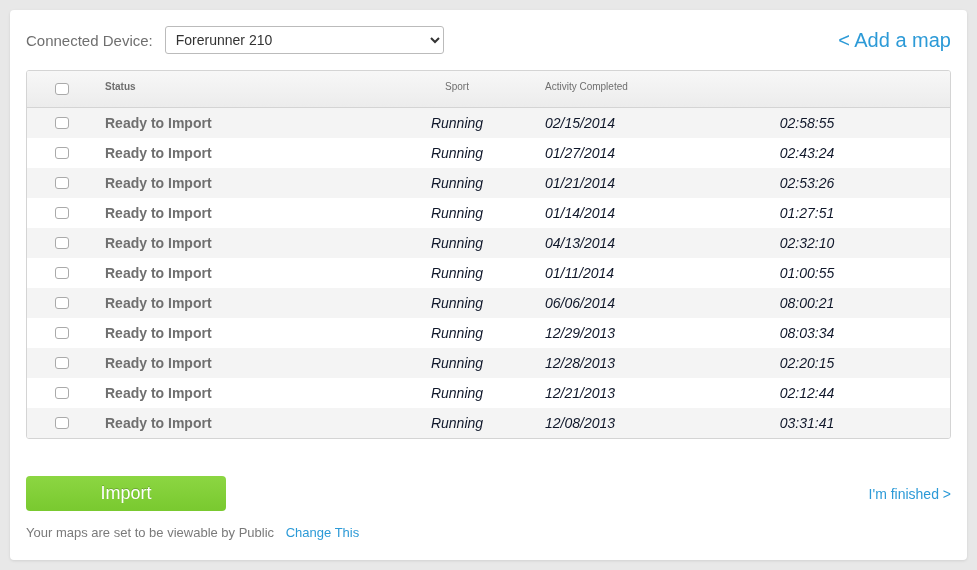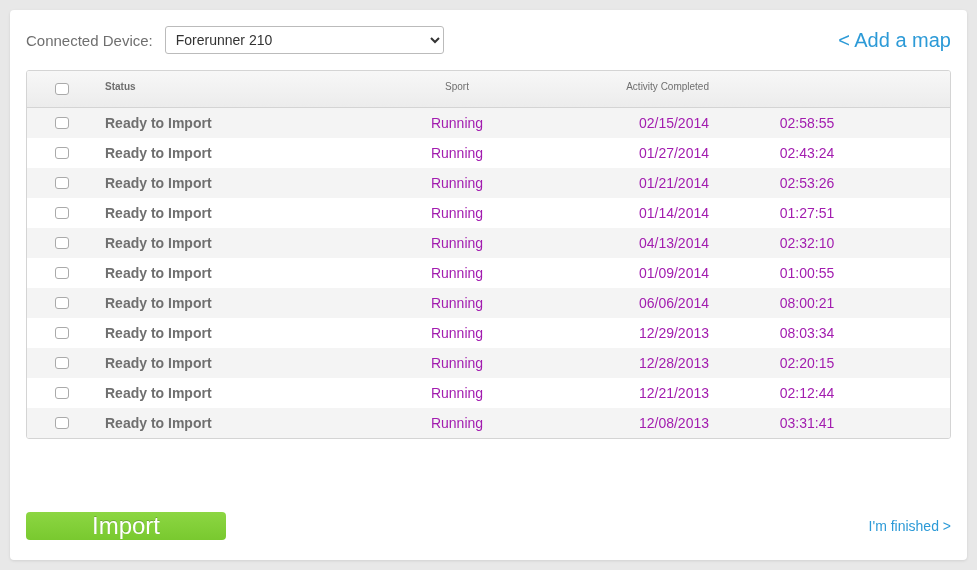--- a/index.html
+++ b/index.html
@@ -56,61 +56,61 @@
     .table-header {
       display: flex;
       background: linear-gradient(#f7f7f7, #ececec);
       border-bottom: 1px solid #d4d4d4;
       font-size: 10px;
       color: #6f6f6f;
     }
     .col-cb { width: 70px; display:flex; align-items:center; justify-content:center; padding: 12px 0; }
     .col-status { width: 280px; padding: 10px 8px; }
     .col-sport { width: 160px; text-align:center; padding: 10px 8px; }
-    .col-date { width: 180px; text-align:right; padding: 10px 8px; }
+    .col-date { width: 180px; text-align:left; padding: 10px 8px; }
     .col-duration { width: 180px; text-align:center; padding: 10px 8px; }
     .table-header .col-status { font-weight: bold; color:#6f6f6f; }
     .table-body {
       max-height: 330px;
       overflow-y: scroll;
     }
     .row {
       display: flex;
       align-items: center;
       font-size: 14px;
       color: #555;
       height: 30px;
     }
     .row:nth-child(odd) { background: #f4f4f4; }
     .row:nth-child(even) { background: #fff; }
     .row .col-status { font-weight: bold; color: #6f6f6f; }
-    .row .col-sport, .row .col-date, .row .col-duration { color: #a21caf; }
+    .row .col-sport, .row .col-date, .row .col-duration { color: #0f172a; font-style: italic; }
     .row .col-cb, .table-header .col-cb { }
     .cb {
       width: 14px; height: 12px;
       border: 1px solid #aaa;
       border-radius: 3px;
       background: #fff;
       cursor: pointer;
     }
     .footer-bar {
       margin-top: auto;
       padding-top: 24px;
     }
     .footer-top {
       display: flex;
       align-items: center;
     }
     .import-btn {
       background: linear-gradient(#8CD642, #79C92F);
       color: #fff;
-      font-size: 24px;
+      font-size: 18px;
       border: none;
       border-radius: 4px;
-      padding: 0 0;
+      padding: 7px 0;
       width: 200px;
       cursor: pointer;
       text-shadow: 0 -1px 0 rgba(0,0,0,0.2);
     }
     .finished-link {
       margin-left: auto;
       color: #2C9AD7;
       font-size: 14px;
       cursor: pointer;
       padding-left: 18px;
@@ -201,21 +201,21 @@
           <div class="col-sport">Running</div>
           <div class="col-date">04/13/2014</div>
           <div class="col-duration">02:32:10</div>
         </div>
         <div class="row">
           <div class="col-cb">
             <div class="cb"></div>
           </div>
           <div class="col-status">Ready to Import</div>
           <div class="col-sport">Running</div>
-          <div class="col-date">01/09/2014</div>
+          <div class="col-date">01/11/2014</div>
           <div class="col-duration">01:00:55</div>
         </div>
         <div class="row">
           <div class="col-cb">
             <div class="cb"></div>
           </div>
           <div class="col-status">Ready to Import</div>
           <div class="col-sport">Running</div>
           <div class="col-date">06/06/2014</div>
           <div class="col-duration">08:00:21</div>
@@ -257,15 +257,19 @@
           <div class="col-duration">03:31:41</div>
         </div>
       </div>
   </div>
 
   <div class="footer-bar">
     <div class="footer-top">
       <button class="import-btn">Import</button>
       <span class="finished-link">I'm finished &gt;</span>
     </div>
+    <div class="footer-note">
+      <span>Your maps are set to be viewable by Public</span>
+      <span class="change-link">Change This</span>
+    </div>
   </div>
 
 </div>
 
 </body></html>

